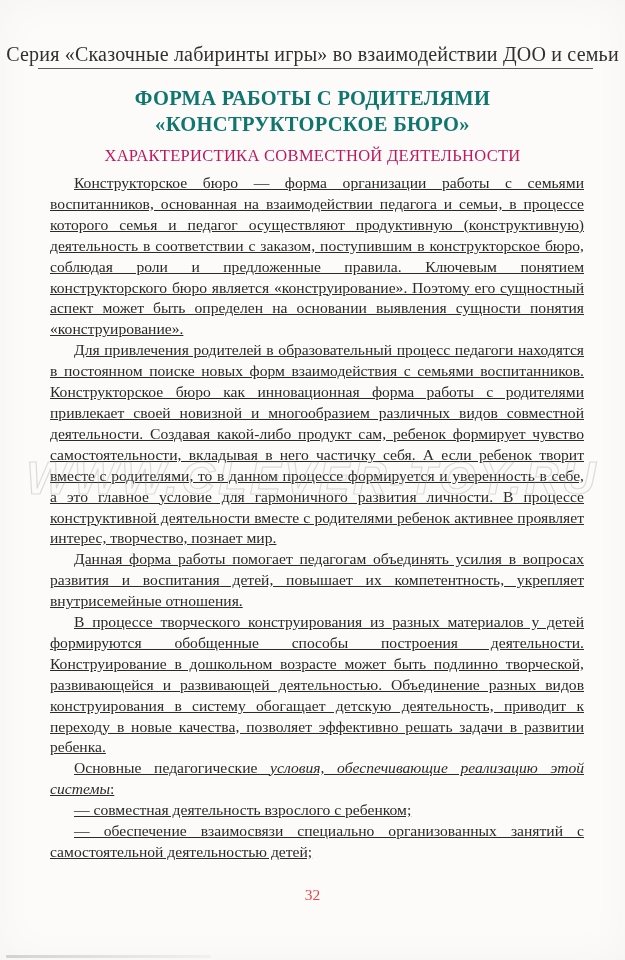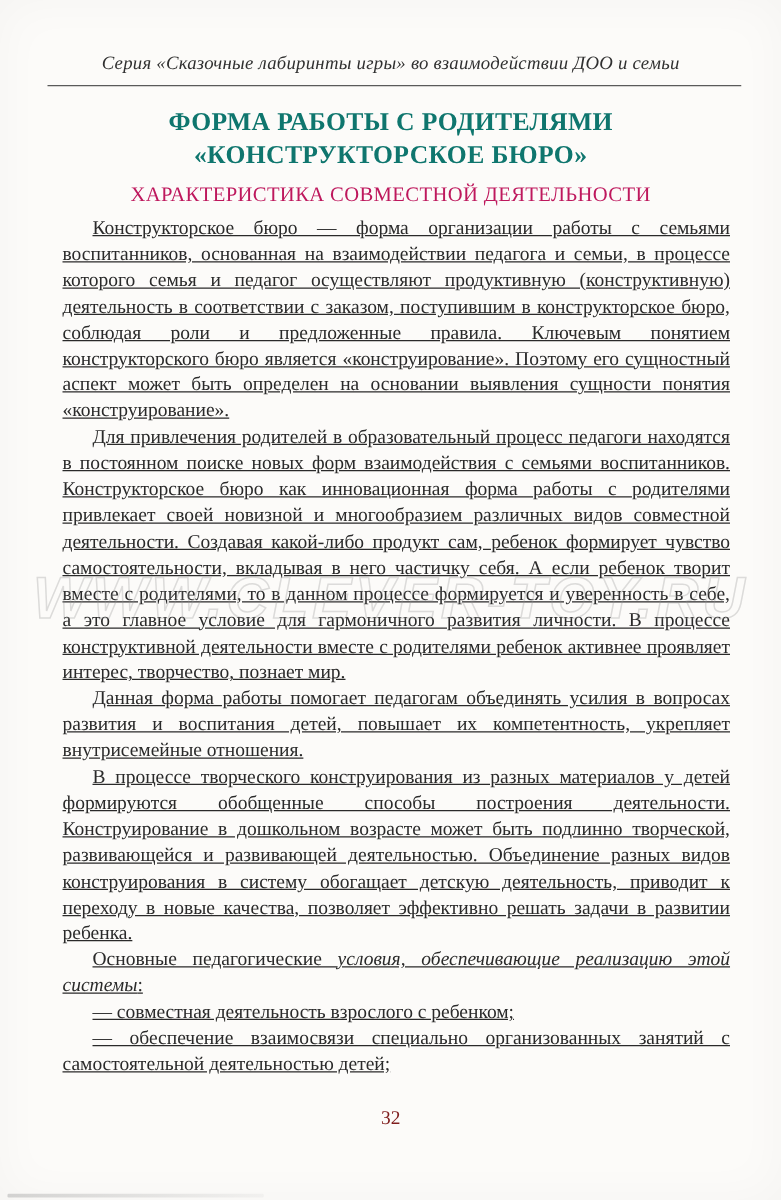--- a/index.html
+++ b/index.html
@@ -12,22 +12,21 @@
     font-family: "Liberation Serif", serif;
     color: #2a2a2a;
     overflow: hidden;
     box-shadow: inset 0 0 40px rgba(0,0,0,0.03);
   }
   .running-head {
     position: absolute;
     top: 43px; left: 0;
     width: 100%;
     text-align: center;
-    font-style: italic;
-    font-size: 15px;
+    font-size: 20px;
     color: #303030;
     letter-spacing: 0.2px;
   }
   .head-rule {
     position: absolute;
     top: 68px; left: 38px; right: 32px;
     height: 0;
     border-top: 1.6px solid #5a5a5a;
   }
   .page-title {
@@ -76,21 +75,21 @@
     z-index: 2;
     pointer-events: none;
     white-space: nowrap;
   }
   .page-number {
     position: absolute;
     top: 886px; left: 0;
     width: 100%;
     text-align: center;
     font-size: 15.5px;
-    color: #7f1d1d;
+    color: #ef4444;
   }
   .bottom-smudge {
     position: absolute;
     left: 6px; top: 955px;
     width: 205px; height: 3px;
     background: linear-gradient(to right, rgba(140,140,140,0.35), rgba(175,175,175,0.10));
     border-radius: 1px;
   }
 </style>
 </head>

